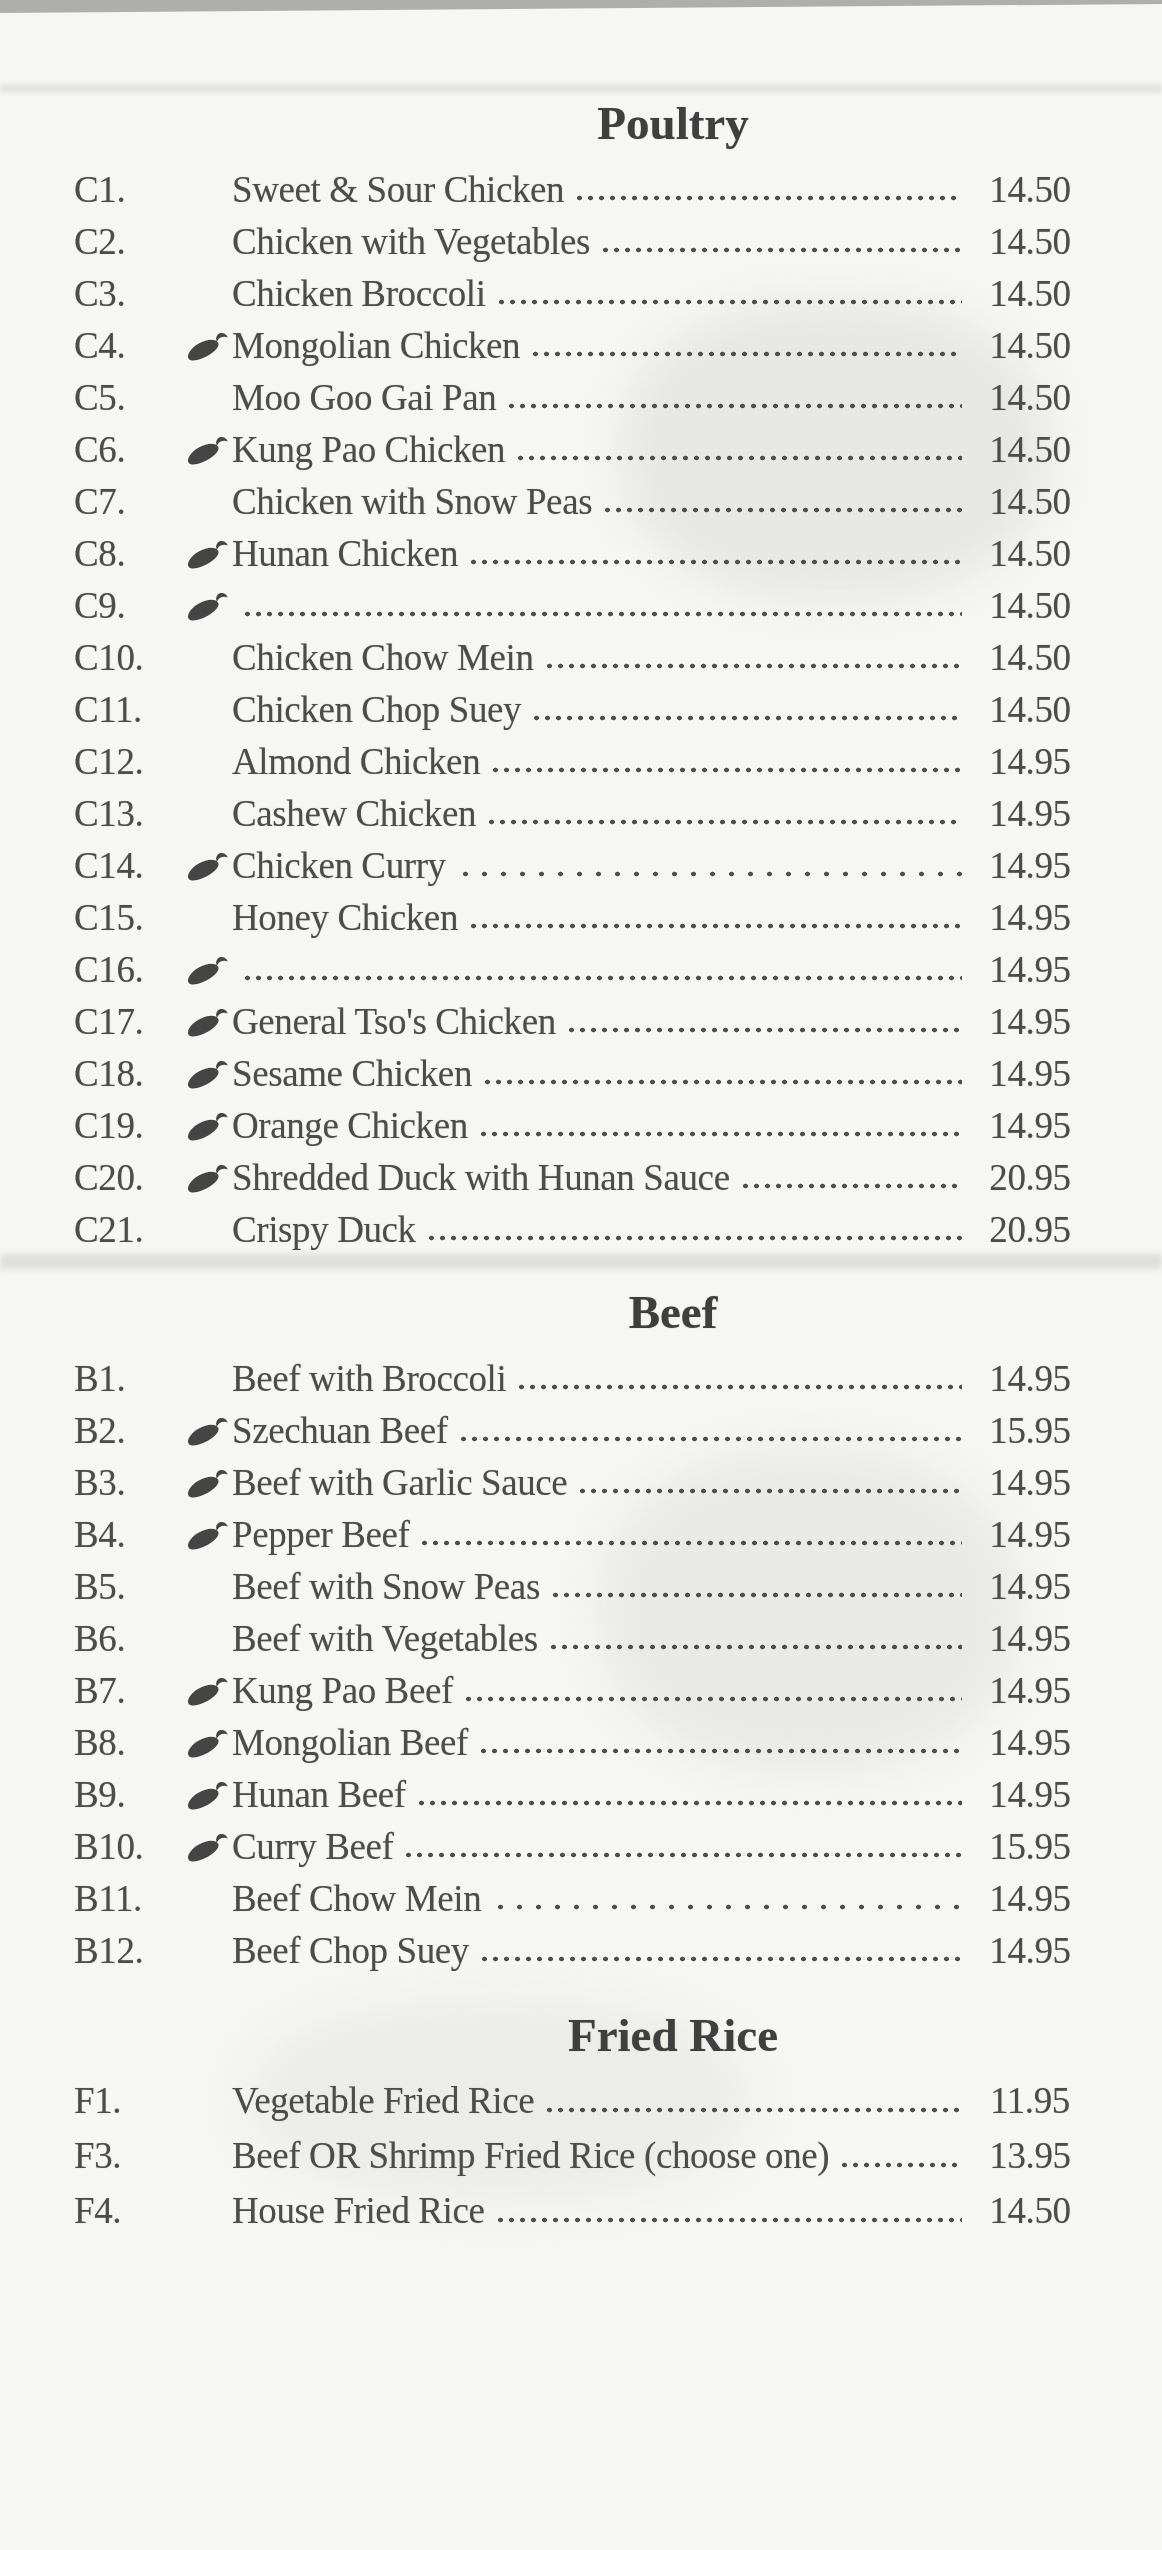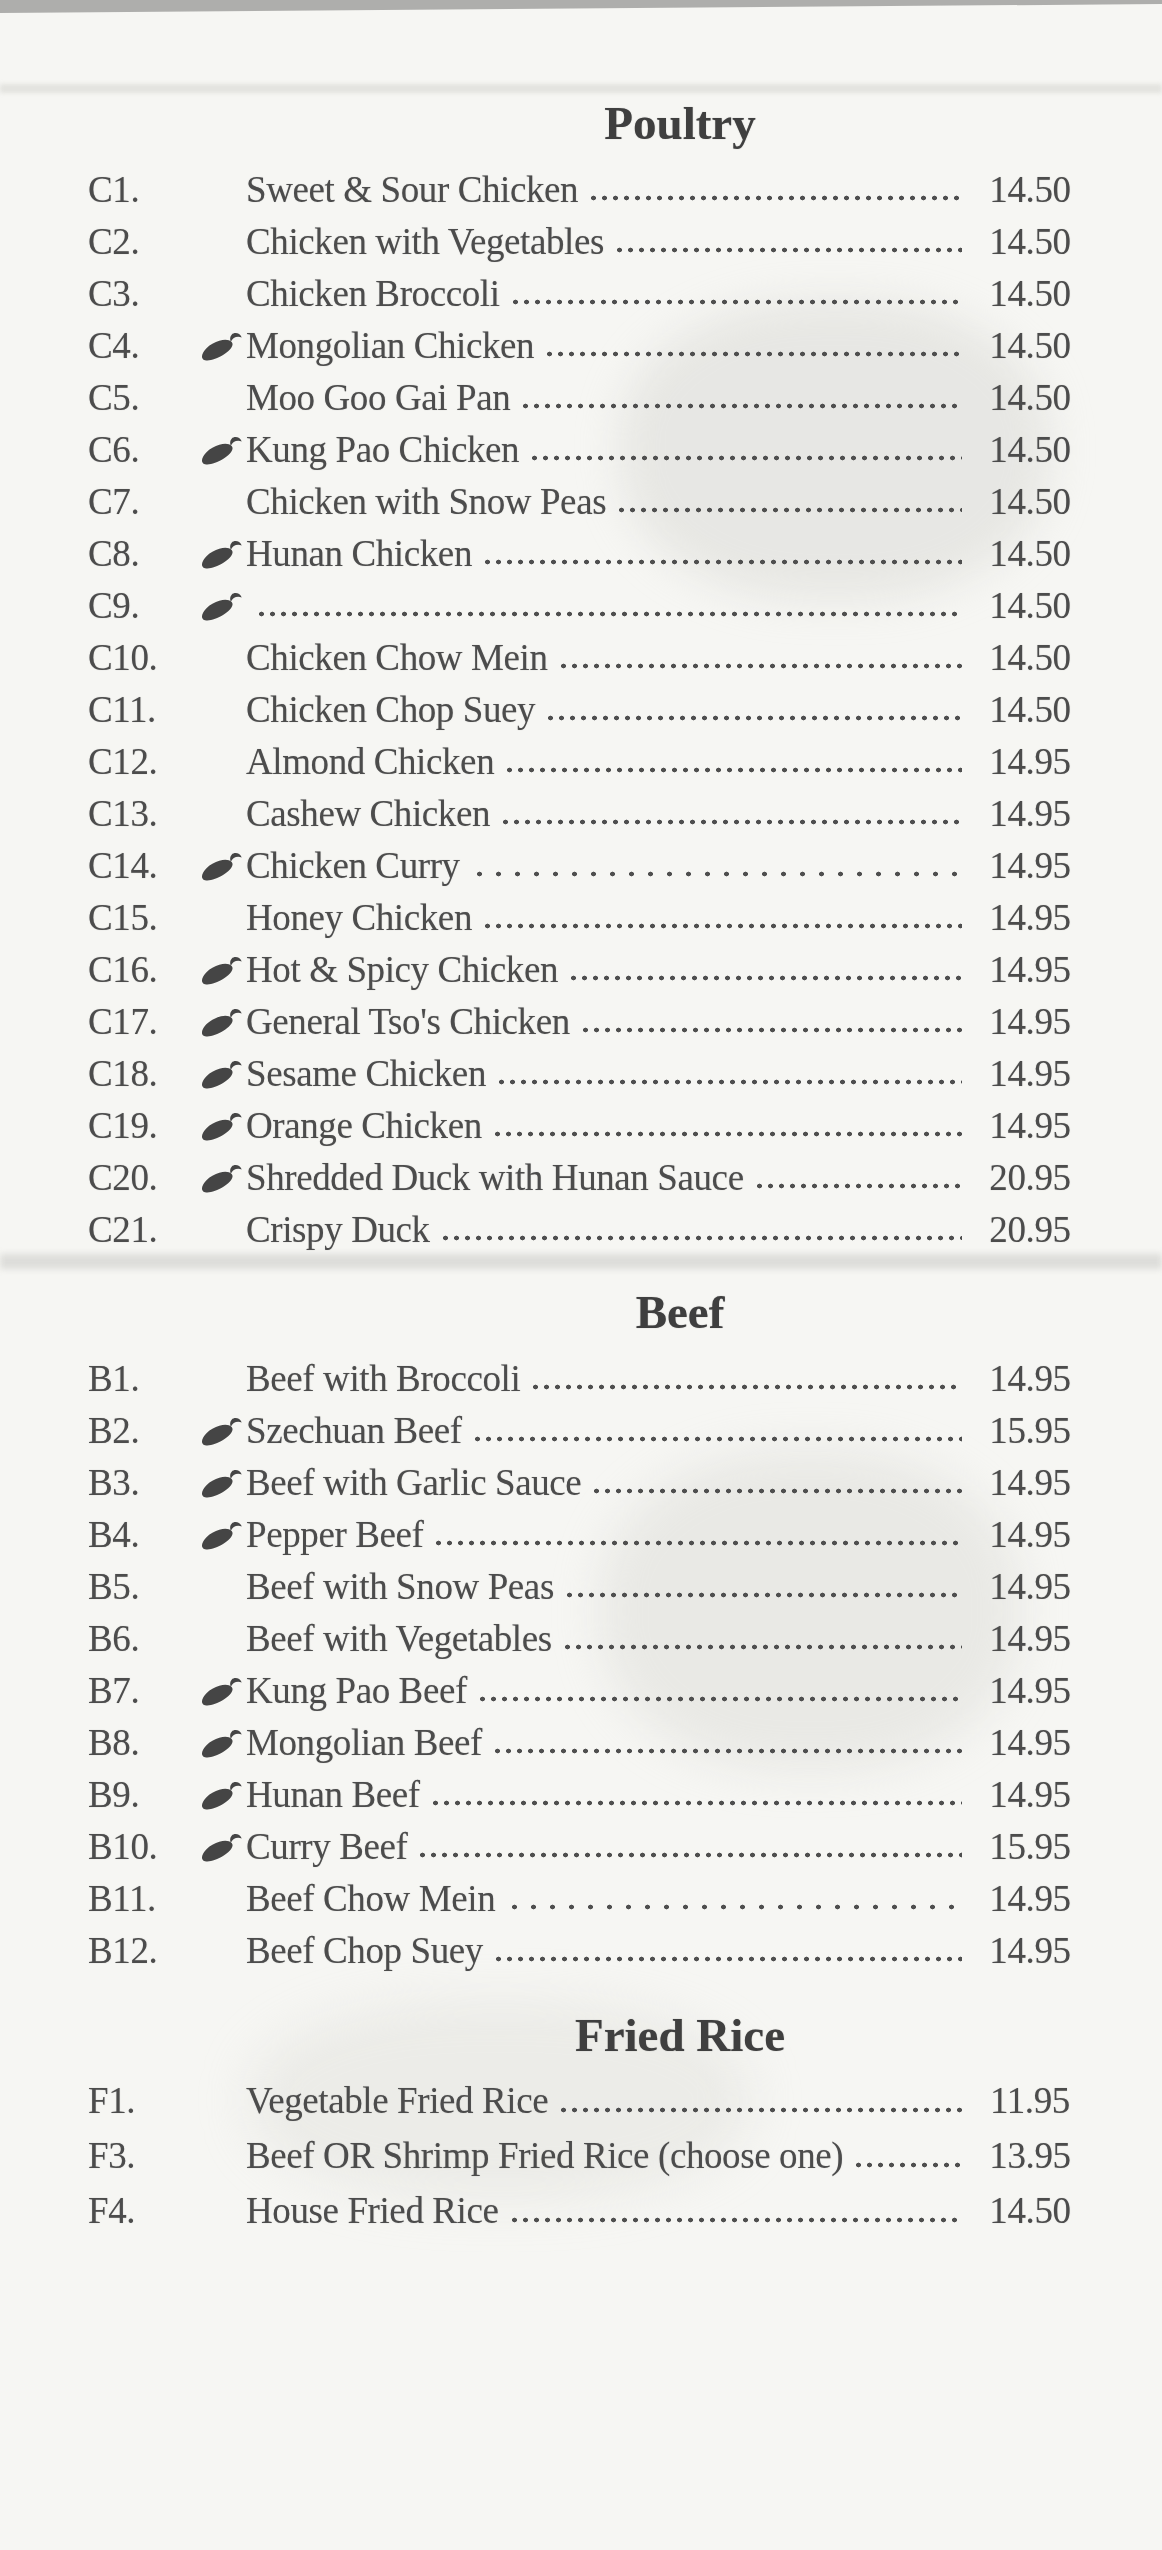--- a/index.html
+++ b/index.html
@@ -40,21 +40,21 @@
     border-radius: 45%;
     z-index: 1;
   }
   .blob-1 { top: 300px; left: 620px; width: 430px; height: 300px; background: rgba(210,210,205,0.40); filter: blur(20px); }
   .blob-2 { top: 1450px; left: 600px; width: 420px; height: 320px; background: rgba(212,212,207,0.38); filter: blur(22px); }
   .blob-3 { top: 2000px; left: 250px; width: 500px; height: 200px; background: rgba(214,214,209,0.32); filter: blur(24px); }
 
   .menu {
     position: relative;
     z-index: 2;
-    padding: 0 76px 0 44px;
+    padding: 0 76px 0 30px;
   }
   .section-title {
     margin: 0;
     font-size: 47px;
     line-height: 1;
     font-weight: 700;
     color: #3f3f3f;
     text-align: center;
     transform: translateX(115px);
     letter-spacing: 0px;
@@ -258,21 +258,20 @@
     <span class="price">14.95</span>
   </div>
           <div class="row">
     <span class="code">C16.</span>
     <span class="iconcell">
               <svg class="pepper" viewBox="0 0 50 36" xmlns="http://www.w3.org/2000/svg" aria-hidden="true">
     <path d="M4 31 C 0 28, 5 19, 14 14 C 23 9, 31 8, 35 12 C 38 15, 34 21, 26 26 C 18 31, 8 34, 4 31 Z" fill="#454545"></path>
     <path d="M34 12 C 36 7, 41 5, 46 7 C 44 2, 38 1, 35 4 C 33 6, 33 9, 34 12 Z" fill="#454545"></path>
   </svg>
             </span>
-    <span class="iname">Hot &amp; Spicy Chicken</span>
     <span class="leader"></span>
     <span class="price">14.95</span>
   </div>
           <div class="row">
     <span class="code">C17.</span>
     <span class="iconcell">
               <svg class="pepper" viewBox="0 0 50 36" xmlns="http://www.w3.org/2000/svg" aria-hidden="true">
     <path d="M4 31 C 0 28, 5 19, 14 14 C 23 9, 31 8, 35 12 C 38 15, 34 21, 26 26 C 18 31, 8 34, 4 31 Z" fill="#454545"></path>
     <path d="M34 12 C 36 7, 41 5, 46 7 C 44 2, 38 1, 35 4 C 33 6, 33 9, 34 12 Z" fill="#454545"></path>
   </svg>

